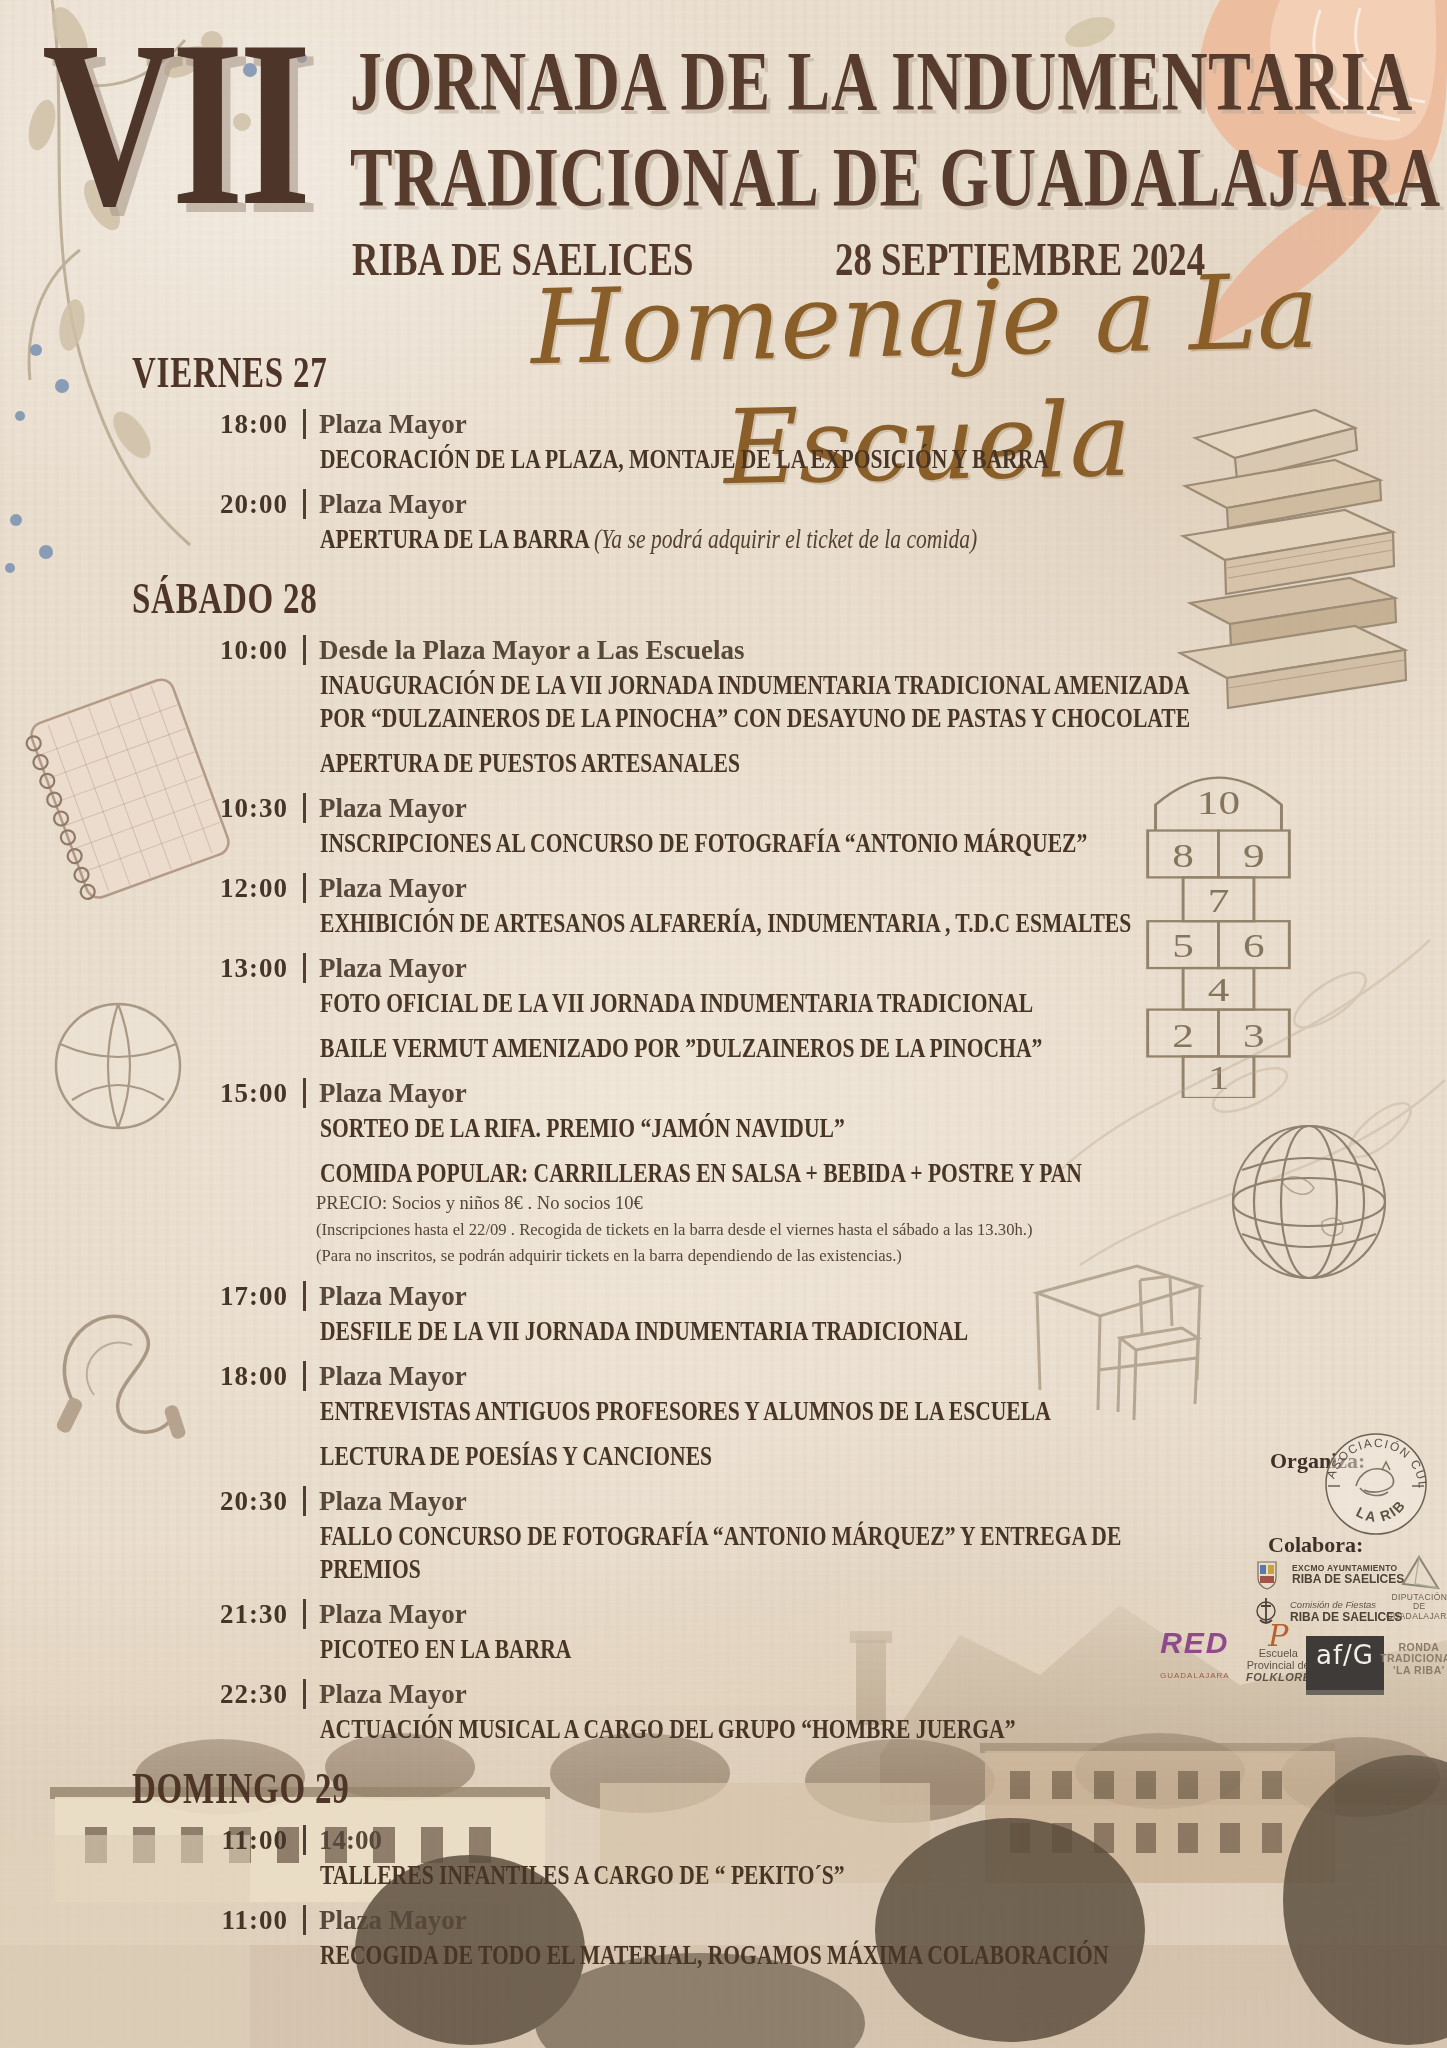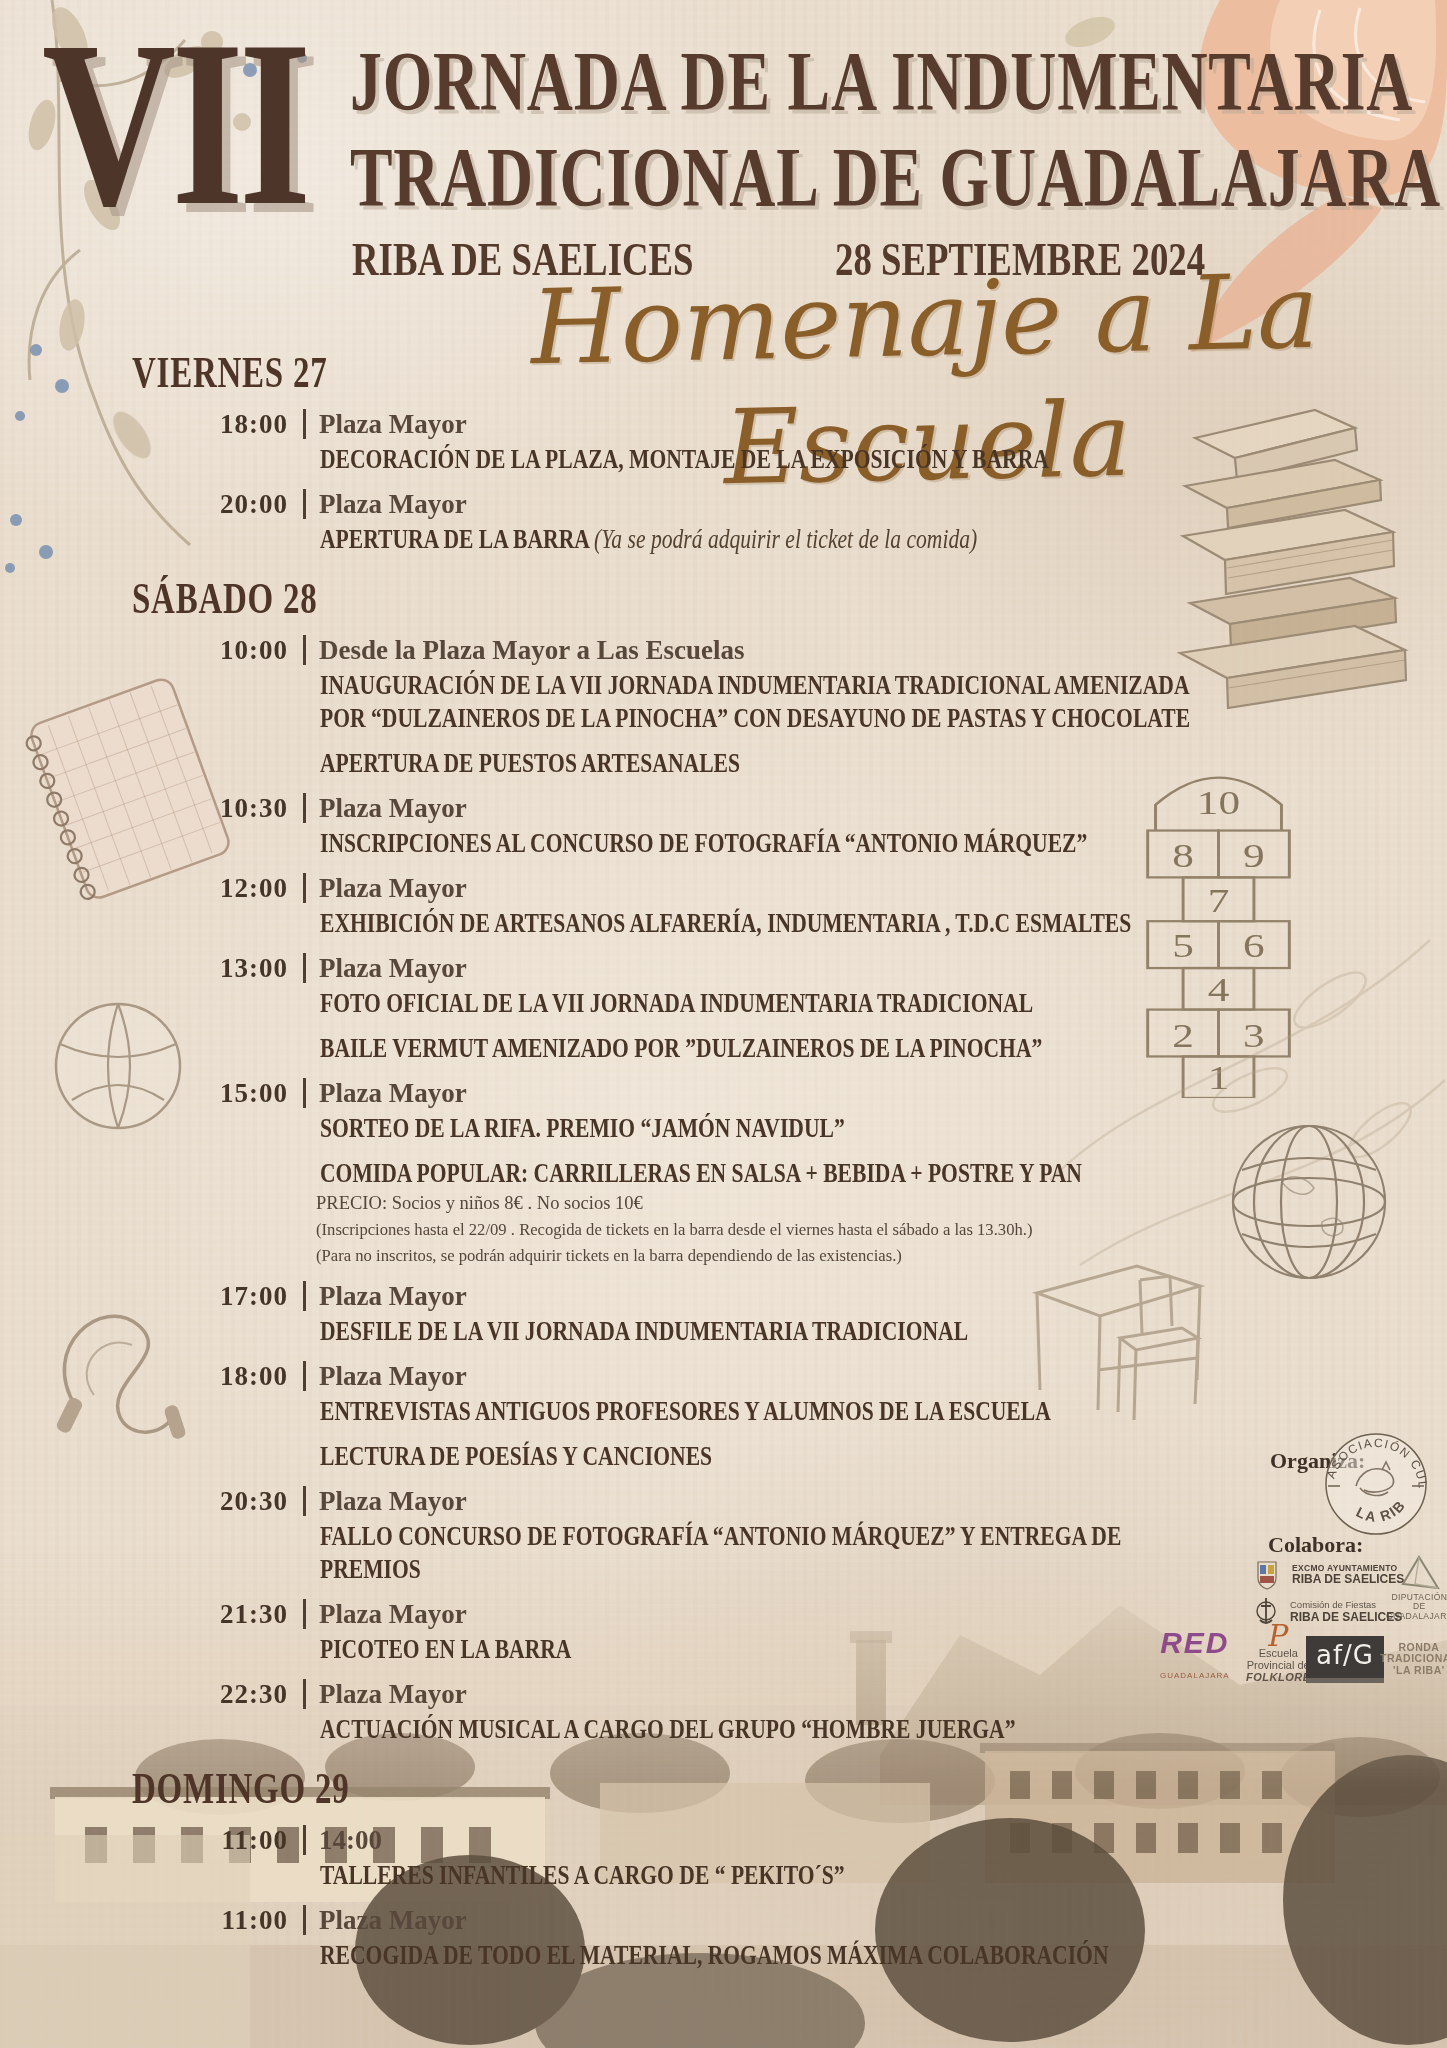--- a/index.html
+++ b/index.html
@@ -50,32 +50,32 @@
   .lbl-col{left:140px;top:104px;}
   .seal{position:absolute;left:192px;top:0px;}
   .logo{position:absolute;display:flex;align-items:center;gap:14px;}
   .logo .tx{font-family:"Liberation Sans","DejaVu Sans",sans-serif;color:#4c4238;line-height:1.08;}
   .lg-ayto{left:128px;top:132px;}
   .lg-ayto .l1{font-size:8.5px;font-weight:700;letter-spacing:.3px;}
   .lg-ayto .l2{font-size:12px;font-weight:700;}
   .lg-dipu{left:258px;top:126px;flex-direction:column;gap:1px;text-align:center;}
   .lg-dipu .l1,.lg-dipu .l2{font-size:8.5px;color:#6b6152;letter-spacing:.4px;}
   .lg-comi{left:128px;top:168px;}
-  .lg-comi .l1{font-size:9.5px;color:#5d5347;}
+  .lg-comi .l1{font-size:9.5px;font-style:italic;color:#5d5347;}
   .lg-comi .l2{font-size:12px;font-weight:700;}
   .lg-red{left:32px;top:202px;flex-direction:column;gap:16px;}
   .lg-red .l1{font-size:30px;line-height:26px;font-weight:700;color:#8f4a8c;font-style:italic;letter-spacing:2px;}
   .lg-red .l2{font-size:8px;color:#9a5b42;letter-spacing:1px;}
   .lg-folk{left:118px;top:196px;flex-direction:column;gap:0;text-align:center;}
   .lg-folk .p{font-size:30px;line-height:24px;color:#b5622e;font-family:"DejaVu Serif",serif;font-style:italic;}
   .lg-folk .l1,.lg-folk .l2{font-size:11px;color:#5d5347;}
   .lg-folk .l3{font-size:11px;font-style:italic;font-weight:700;color:#5d5347;letter-spacing:.5px;}
   .lg-afg{left:178px;top:208px;}
   .afg-box{background:#3f3b38;color:#f2efe9;font-family:"DejaVu Sans",sans-serif;font-size:26px;
-    padding:4px 10px 8px 10px;border-bottom:5px solid #6b655e;letter-spacing:1px;}
+    padding:4px 10px 20px 10px;border-bottom:5px solid #6b655e;letter-spacing:1px;}
   .lg-ronda{left:252px;top:214px;flex-direction:column;gap:0;text-align:center;}
   .lg-ronda .tx{font-size:10.5px;font-weight:700;color:#8a7b68;letter-spacing:.5px;}
   
   .photo{position:absolute;left:0;bottom:0;width:1447px;height:503px;z-index:2;
     -webkit-mask-image:linear-gradient(180deg,transparent 0%,rgba(0,0,0,.55) 22%,#000 48%);
     mask-image:linear-gradient(180deg,transparent 0%,rgba(0,0,0,.55) 22%,#000 48%);}
 </style>
 </head>
 <body>
 

